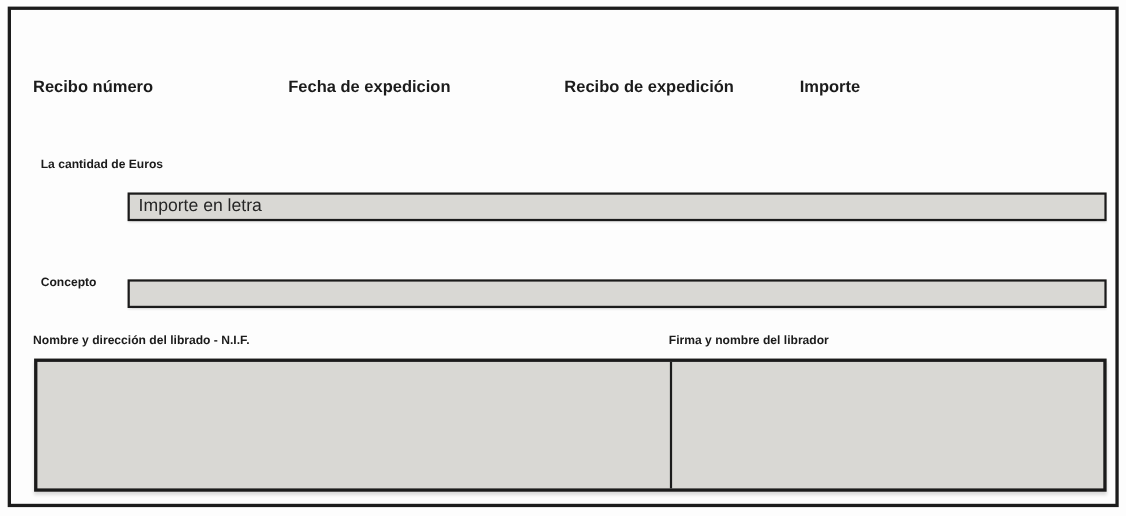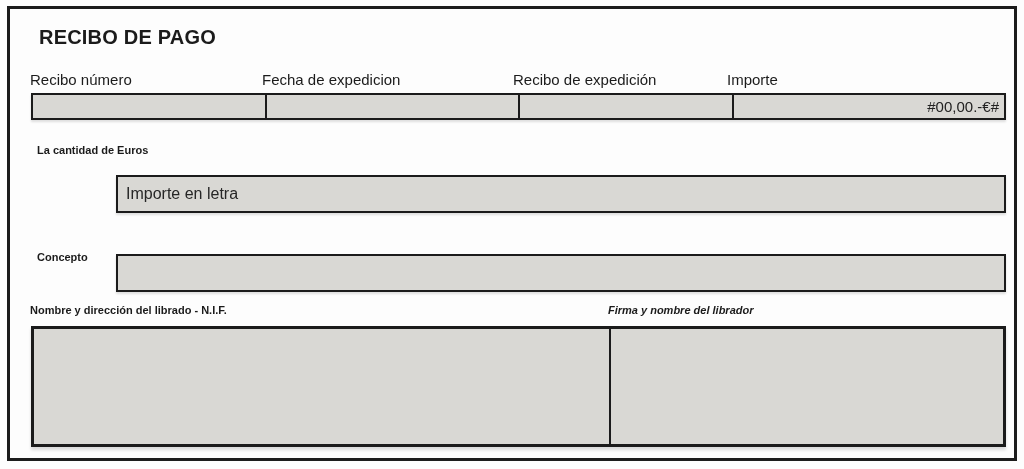--- a/index.html
+++ b/index.html
@@ -32,21 +32,21 @@
     top: 17px;
     font-size: 20px;
     font-weight: bold;
     letter-spacing: 0.2px;
     white-space: nowrap;
   }
   .col-label {
     position: absolute;
     top: 62px;
     font-size: 15px;
-    font-weight: normal;
+    font-weight: bold;
     white-space: nowrap;
   }
   .field-strip {
     position: absolute;
     left: 21px;
     top: 84px;
     width: 975px;
     height: 27px;
     box-sizing: border-box;
     border: 2px solid #1b1b1b;
@@ -78,21 +78,21 @@
     position: absolute;
     left: 27px;
     font-size: 11px;
     font-weight: bold;
     white-space: nowrap;
   }
   .wide-field {
     position: absolute;
     left: 106px;
     width: 890px;
-    height: 38px;
+    height: 26px;
     box-sizing: border-box;
     border: 2px solid #1b1b1b;
     background: #d9d8d4;
     display: flex;
     align-items: center;
     padding-left: 8px;
     font-size: 16px;
     color: #262626;
     box-shadow: 0 2px 2px rgba(0,0,0,0.12);
     white-space: nowrap;
@@ -115,44 +115,37 @@
   }
   .librado-cell { width: 577px; border-right: 2px solid #1b1b1b; }
   .librador-cell { flex: 1; }
 </style>
 </head>
 <body>
 
 <div class="canvas">
   <div class="frame">
 
-    <div class="title">RECIBO DE PAGO</div>
 
     <div class="col-label" style="left:20px;">Recibo número</div>
     <div class="col-label" style="left:252px;">Fecha de expedicion</div>
     <div class="col-label" style="left:503px;">Recibo de expedición</div>
     <div class="col-label" style="left:717px;">Importe</div>
 
-    <div class="field-strip">
-      <div class="field-cell cell-1"></div>
-      <div class="field-cell cell-2"></div>
-      <div class="field-cell cell-3"></div>
-      <div class="field-cell cell-4">#00,00.-€#</div>
-    </div>
 
     <div class="section-label" style="top:135px;">La cantidad de Euros</div>
 
     <div class="wide-field" style="top:166px;">Importe en letra</div>
 
     <div class="section-label" style="top:218px;margin-top:24px;">Concepto</div>
 
     <div class="wide-field" style="top:245px;"></div>
 
     <div class="section-label" style="top:295px; left:20px;text-align:center;">Nombre y dirección del librado - N.I.F.</div>
-    <div class="section-label" style="top:295px; left:598px;font-style:italic;">Firma y nombre del librador</div>
+    <div class="section-label" style="top:295px; left:598px;">Firma y nombre del librador</div>
 
     <div class="bottom-boxes">
       <div class="bottom-cell librado-cell"></div>
       <div class="bottom-cell librador-cell"></div>
     </div>
 
   </div>
 </div>
 
 </body></html>

